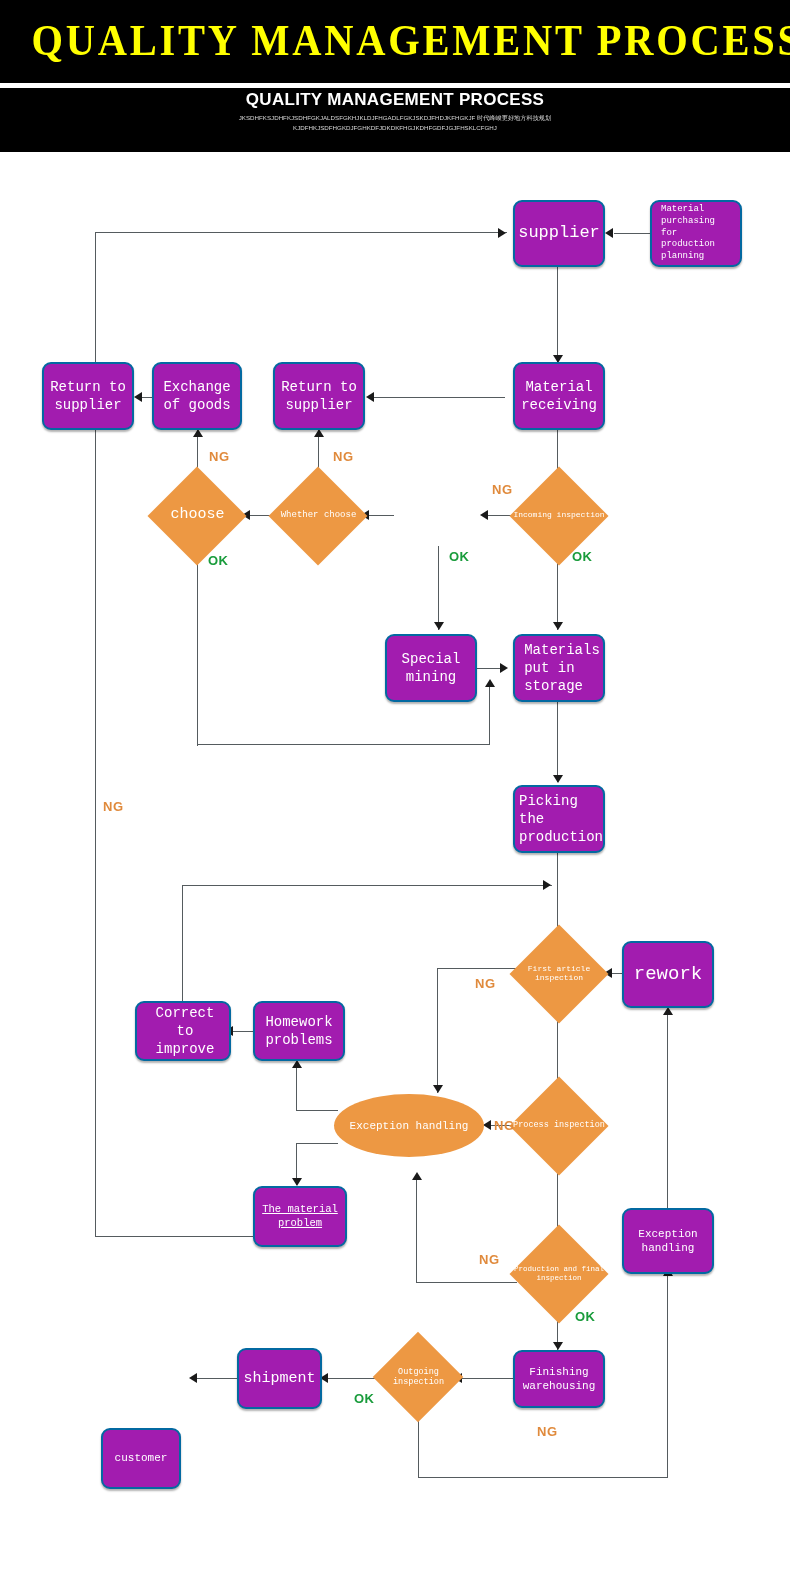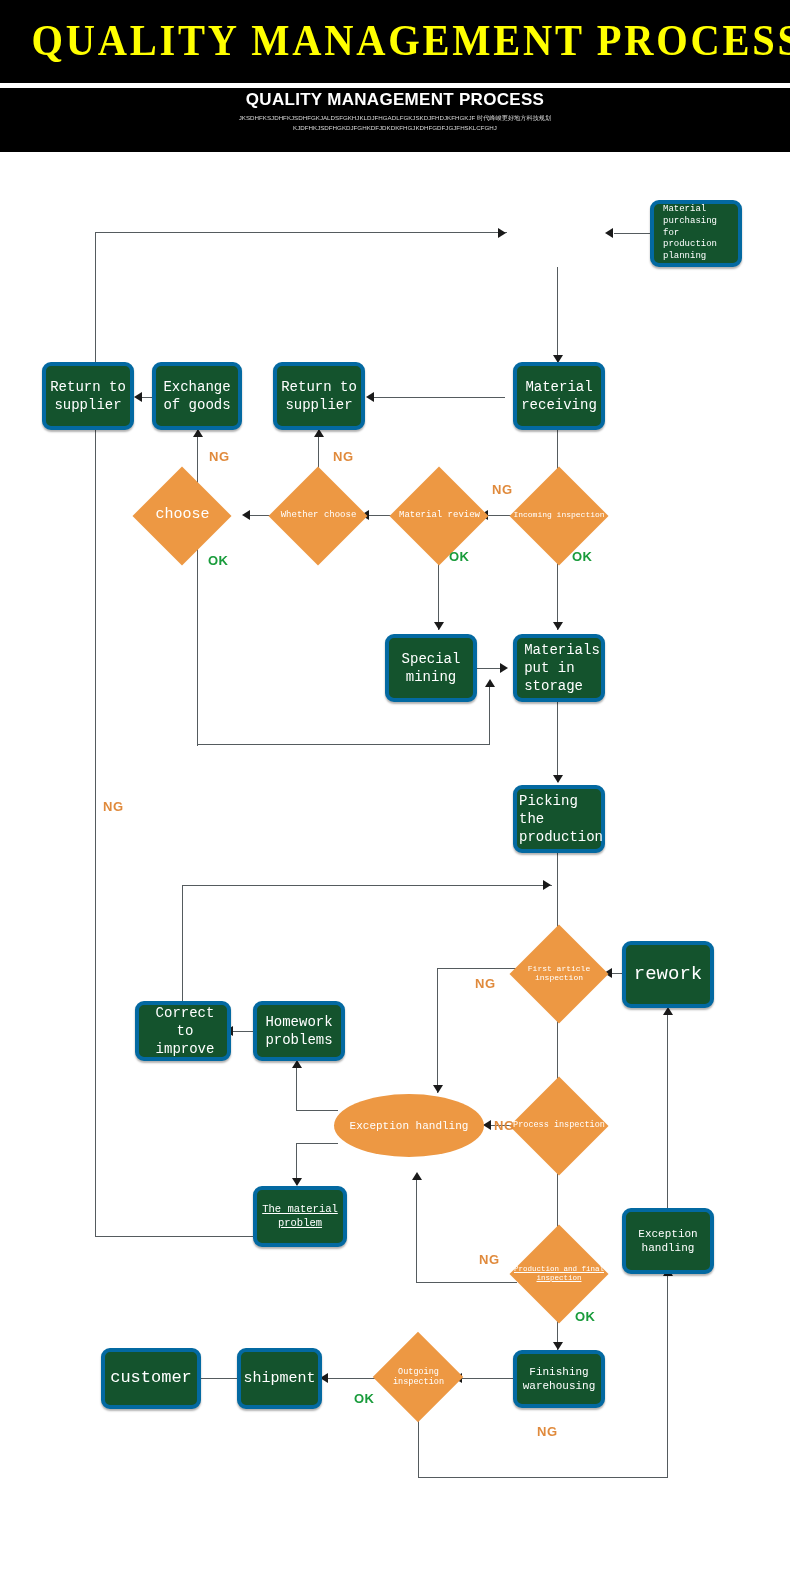--- a/index.html
+++ b/index.html
@@ -26,21 +26,21 @@
     position:absolute;left:0;width:790px;text-align:center;
     color:#d8d8d8;font-size:6.2px;letter-spacing:0px;white-space:nowrap;
   }
   #sub-small-1{top:114px;}
   #sub-small-2{top:124px;}
 
   
   .node{position:absolute;box-sizing:border-box;display:flex;align-items:center;
         justify-content:center;text-align:center;color:#fff;
         font-family:"Liberation Mono",monospace;}
-  .box{background:#14532d;border:4px solid #0369a1;border-radius:9px;
+  .box{background:#a21caf;border:2px solid #0369a1;border-radius:9px;
        box-shadow:0 2px 2px rgba(0,0,0,.30);}
   .box .t{padding:0 4px;line-height:1.30;}
   .dia{background:transparent;}
   .dia .dshape{position:absolute;left:0;top:0;width:100%;height:100%;
        background:#ed9843;transform:rotate(45deg);}
   .dia .t{position:relative;z-index:2;line-height:1.12;}
   .ell{background:#ed9843;border-radius:50%;}
   .ell .t{position:relative;z-index:2;}
 
   
@@ -172,20 +172,23 @@
   <div class="arw arw-l" style="left:189px;top:1373px;"></div>
 
   <div class="ln lnv" style="left:418px;top:1408px;height:70px;"></div>
   <div class="ln lnh" style="left:418px;top:1477px;width:250px;"></div>
   <div class="ln lnv" style="left:667px;top:1274px;height:204px;"></div>
   <div class="arw arw-u" style="left:663px;top:1268px;"></div>
 
   <div class="ln lnv" style="left:667px;top:1012px;height:196px;"></div>
   <div class="arw arw-u" style="left:663px;top:1007px;"></div>
 
+  <div class="node box" style="left:513px;top:200px;width:92px;height:67px;font-size:17px;">
+    <span class="t">supplier</span>
+  </div>
 
   <div class="node box" style="left:650px;top:200px;width:92px;height:67px;font-size:9px;">
     <span class="t" style="text-align:left;width:100%;padding-left:9px;">Material purchasing for production planning</span>
   </div>
 
   <div class="node box" style="left:513px;top:362px;width:92px;height:68px;font-size:14px;">
     <span class="t">Material receiving</span>
   </div>
 
   <div class="node box" style="left:42px;top:362px;width:92px;height:68px;font-size:14px;">
@@ -193,34 +196,30 @@
   </div>
 
   <div class="node box" style="left:152px;top:362px;width:90px;height:68px;font-size:14px;">
     <span class="t">Exchange of goods</span>
   </div>
 
   <div class="node box" style="left:273px;top:362px;width:92px;height:68px;font-size:14px;">
     <span class="t">Return to supplier</span>
   </div>
 
-  <div class="node dia" style="left:135px;top:485px;width:95px;height:61px;font-size:15px;text-align:right;">
+  <div class="node dia" style="left:150px;top:485px;width:95px;height:61px;font-size:15px;text-align:right;">
     <div class="dshape" style="width:70px;height:70px;left:12px;top:-4px;"></div>
     <span class="t">choose</span>
   </div>
 
   <div class="node dia" style="left:272px;top:485px;width:93px;height:61px;font-size:9px;align-items:center;">
     <div class="dshape" style="width:70px;height:70px;left:11px;top:-4px;"></div>
     <span class="t">Whether choose</span>
   </div>
 
-  <div class="node dia" style="left:393px;top:485px;width:93px;height:61px;font-size:9px;">
-    <div class="dshape" style="width:70px;height:70px;left:11px;top:-4px;"></div>
-    <span class="t">Material review</span>
-  </div>
 
   <div class="node dia" style="left:513px;top:485px;width:92px;height:61px;font-size:8px;">
     <div class="dshape" style="width:70px;height:70px;left:11px;top:-4px;"></div>
     <span class="t">Incoming inspection</span>
   </div>
 
   <div class="node box" style="left:513px;top:634px;width:92px;height:68px;font-size:14px;">
     <span class="t" style="text-align:left;width:100%;padding-left:10px;">Materials put in storage</span>
   </div>
 
@@ -255,21 +254,21 @@
 
   <div class="node dia" style="left:513px;top:1094px;width:92px;height:63px;font-size:8.5px;">
     <div class="dshape" style="width:70px;height:70px;left:11px;top:-3px;"></div>
     <span class="t">Process inspection</span>
   </div>
 
   <div class="node box" style="left:253px;top:1186px;width:94px;height:61px;font-size:10.5px;text-decoration:underline;">
     <span class="t">The material problem</span>
   </div>
 
-  <div class="node dia" style="left:513px;top:1242px;width:92px;height:63px;font-size:7.5px;text-decoration:underline;">
+  <div class="node dia" style="left:513px;top:1242px;width:92px;height:63px;font-size:7.5px;">
     <div class="dshape" style="width:70px;height:70px;left:11px;top:-3px;"></div>
     <span class="t">Production and final inspection</span>
   </div>
 
   <div class="node box" style="left:622px;top:1208px;width:92px;height:66px;font-size:11px;">
     <span class="t">Exception handling</span>
   </div>
 
   <div class="node dia" style="left:376px;top:1347px;width:85px;height:61px;font-size:8.5px;">
     <div class="dshape" style="width:64px;height:64px;left:10px;top:-2px;"></div>
@@ -277,21 +276,21 @@
   </div>
 
   <div class="node box" style="left:513px;top:1350px;width:92px;height:58px;font-size:11px;">
     <span class="t">Finishing warehousing</span>
   </div>
 
   <div class="node box" style="left:237px;top:1348px;width:85px;height:61px;font-size:15px;">
     <span class="t">shipment</span>
   </div>
 
-  <div class="node box" style="left:101px;top:1348px;width:100px;height:61px;font-size:17px;">
+  <div class="node box" style="left:101px;top:1428px;width:80px;height:61px;font-size:11px;">
     <span class="t">customer</span>
   </div>
 
   <div class="lbl lbl-ng" style="left:209px;top:449px;">NG</div>
   <div class="lbl lbl-ng" style="left:333px;top:449px;">NG</div>
   <div class="lbl lbl-ng" style="left:492px;top:482px;">NG</div>
   <div class="lbl lbl-ok" style="left:208px;top:553px;">OK</div>
   <div class="lbl lbl-ok" style="left:449px;top:549px;">OK</div>
   <div class="lbl lbl-ok" style="left:572px;top:549px;">OK</div>
   <div class="lbl lbl-ng" style="left:103px;top:799px;">NG</div>

